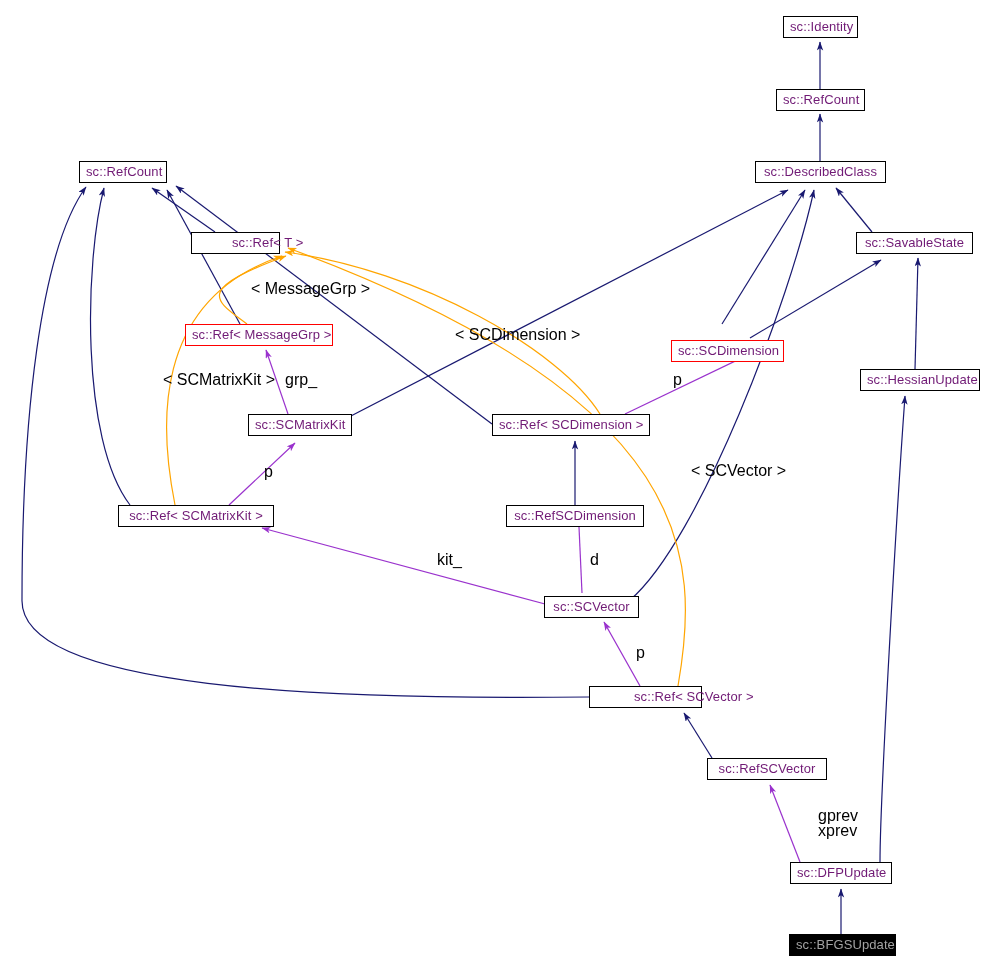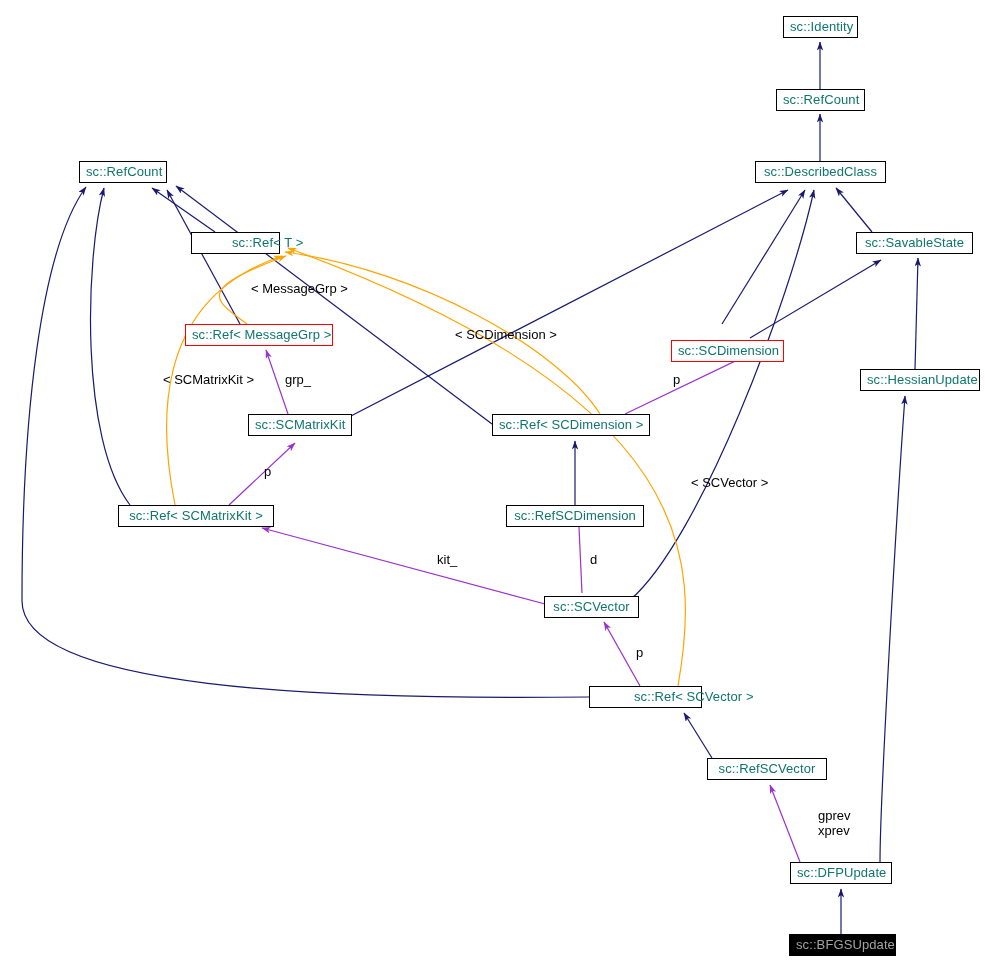--- a/index.html
+++ b/index.html
@@ -20,40 +20,40 @@
     left: 0;
     top: 0;
     width: 985px;
     height: 972px;
   }
   .node {
     position: absolute;
     box-sizing: border-box;
     border: 1px solid #000000;
     background: #ffffff;
-    color: #0f766e;
+    color: #701a75;
     font-size: 13px;
     line-height: 20px;
     height: 22px;
     padding: 0 6px;
     white-space: nowrap;
     text-align: center;
     letter-spacing: 0.1px;
   }
   .node.red {
     border: 1px solid #ff0000;
   }
   .node.highlight {
     background: #000000;
     color: #a3a3a3;
     border: 1px solid #000000;
   }
   .edge-label {
     position: absolute;
-    font-size: 13px;
+    font-size: 16px;
     line-height: 15px;
     color: #000000;
     white-space: pre;
     background: transparent;
     text-align: right;
   }
 </style>
 </head>
 <body>
 
@@ -151,21 +151,21 @@
   <div class="edge-label" style="left:455px; top:327px;">&lt; SCDimension &gt;</div>
 
   <div class="edge-label" style="left:163px; top:372px;">&lt; SCMatrixKit &gt;</div>
 
   <div class="edge-label" style="left:285px; top:372px;">grp_</div>
 
   <div class="edge-label" style="left:264px; top:464px;">p</div>
 
   <div class="edge-label" style="left:673px; top:372px;">p</div>
 
-  <div class="edge-label" style="left:691px; top:475px;">&lt; SCVector &gt;</div>
+  <div class="edge-label" style="left:691px; top:463px;">&lt; SCVector &gt;</div>
 
   <div class="edge-label" style="left:437px; top:552px;">kit_</div>
 
   <div class="edge-label" style="left:590px; top:552px;">d</div>
 
   <div class="edge-label" style="left:636px; top:645px;">p</div>
 
   <div class="edge-label" style="left:818px; top:808px;">gprev</div>
 
   <div class="edge-label" style="left:818px; top:823px;">xprev</div>

